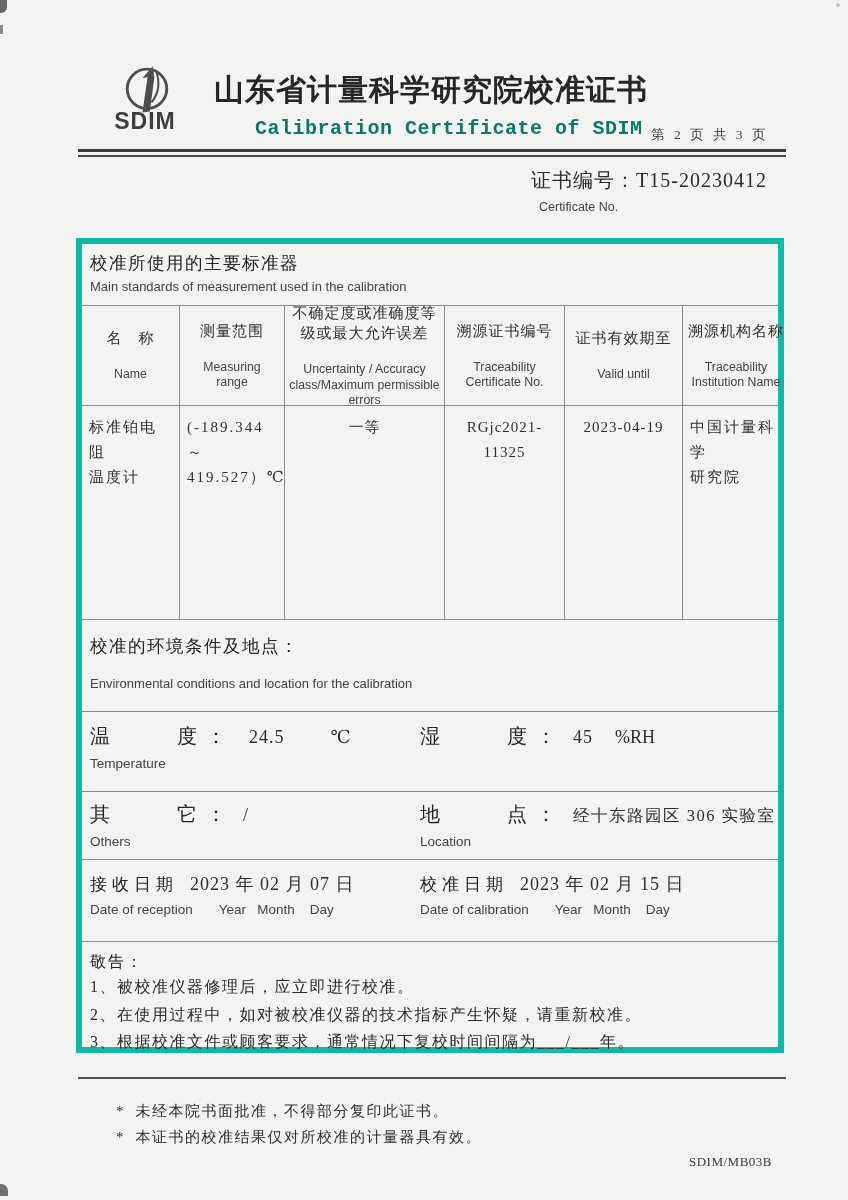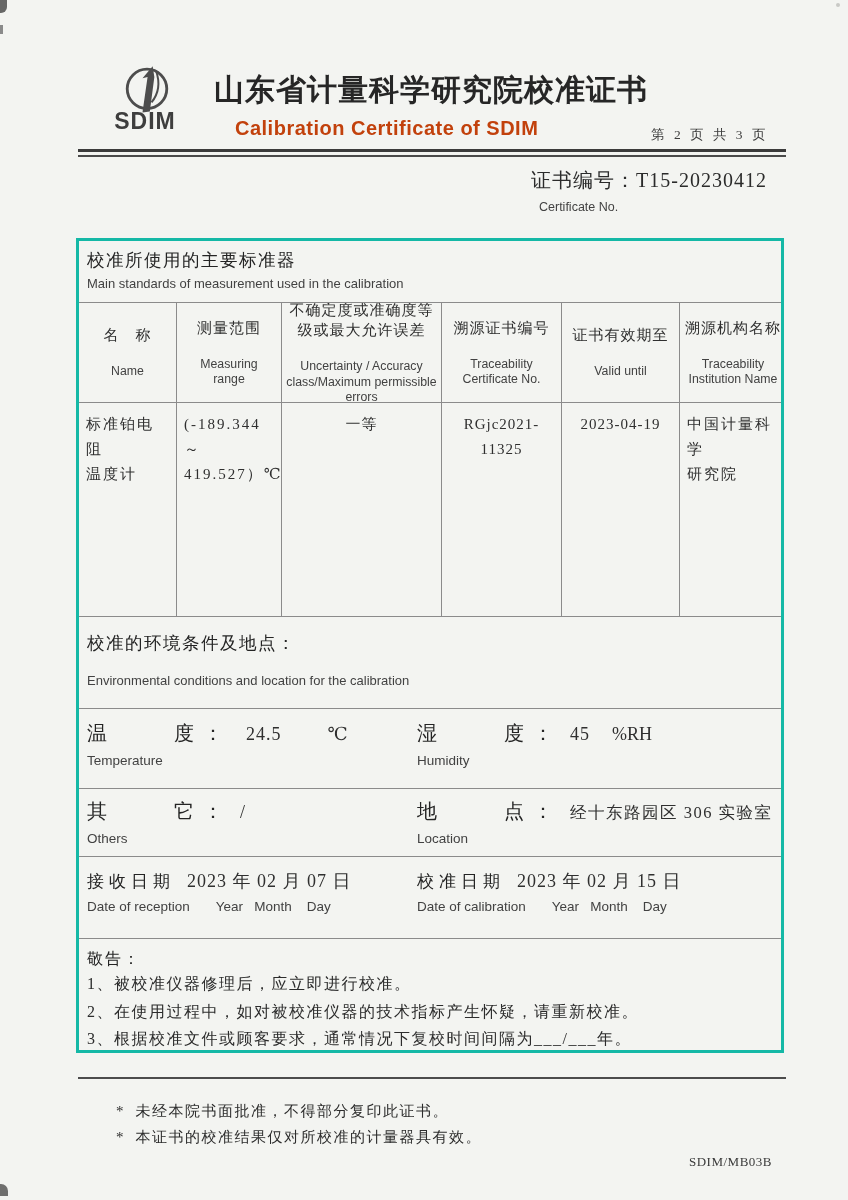--- a/index.html
+++ b/index.html
@@ -20,39 +20,39 @@
   .logo-text{
     position:absolute;left:108px;top:108px;width:74px;text-align:center;
     font-family:"Liberation Sans","DejaVu Sans",sans-serif;
     font-weight:700;font-size:23px;letter-spacing:1px;color:#3e3e3e;
   }
   .title-zh{
     position:absolute;left:214px;top:70px;
     font-size:30px;font-weight:600;letter-spacing:1px;color:#262626;
   }
   .title-en{
-    position:absolute;left:235px;top:117px;
-    font-family:Liberation Sans, sans-serif;
-    font-weight:700;font-size:20px;letter-spacing:.5px;color:#c2410c;
+    position:absolute;left:255px;top:117px;
+    font-family:Liberation Mono, monospace;
+    font-weight:700;font-size:20px;letter-spacing:.5px;color:#0f766e;
   }
   .page-info{
     position:absolute;left:651px;top:126px;
     font-size:13.5px;letter-spacing:3px;color:#3c3c3c;
   }
   .rule-top{position:absolute;left:78px;top:149px;width:708px;height:3px;background:#3b3b3b;}
   .rule-bot{position:absolute;left:78px;top:155px;width:708px;height:2px;background:#4a4a4a;}
 
   
   .certno-zh{position:absolute;left:531px;top:167px;font-size:20px;letter-spacing:1px;color:#2b2b2b;}
   .certno-en{position:absolute;left:539px;top:200px;font-size:12.5px;}
 
   
   .box{
     position:absolute;left:76px;top:238px;width:708px;height:815px;
-    border:3px solid #14b8a6;box-sizing:border-box;background:transparent;
+    border:6px solid #14b8a6;box-sizing:border-box;background:transparent;
   }
   .sec{box-sizing:border-box;border-bottom:1px solid #8b8b8b;}
   .sec:last-child{border-bottom:none;}
   .sec-title{height:62px;padding:7px 0 0 8px;}
   .sec-title .zh{font-size:17.5px;letter-spacing:1.5px;color:#242424;}
   .sec-title .en{display:block;font-size:13px;margin-top:4px;}
 
   
   .std-head,.std-body{display:grid;grid-template-columns:98px 105px 160px 120px 118px 106px;box-sizing:border-box;}
   .std-head{height:100px;border-bottom:1px solid #8b8b8b;}
@@ -183,21 +183,20 @@
       <span class="en">Environmental conditions and location for the calibration</span>
     </div>
 
     <div class="sec pair-row row-temp">
       <div class="half-l">
         <span class="env-lab zh">温　　度：</span><span class="env-val zh" style="margin-left:14px">24.5</span><span class="env-unit zh" style="margin-left:46px">℃</span>
         <span class="env-en en">Temperature</span>
       </div>
       <div class="half-r">
         <span class="env-lab zh">湿　　度：</span><span class="env-val zh" style="margin-left:8px">45</span><span class="env-unit zh" style="margin-left:22px">%RH</span>
-        <span class="env-en en">Humidity</span>
       </div>
     </div>
 
     <div class="sec pair-row row-others">
       <div class="half-l">
         <span class="env-lab zh">其　　它：</span><span class="env-val zh" style="margin-left:8px">/</span>
         <span class="env-en en">Others</span>
       </div>
       <div class="half-r">
         <span class="env-lab zh">地　　点：</span><span class="loc-val zh" style="margin-left:8px">经十东路园区 306 实验室</span>

